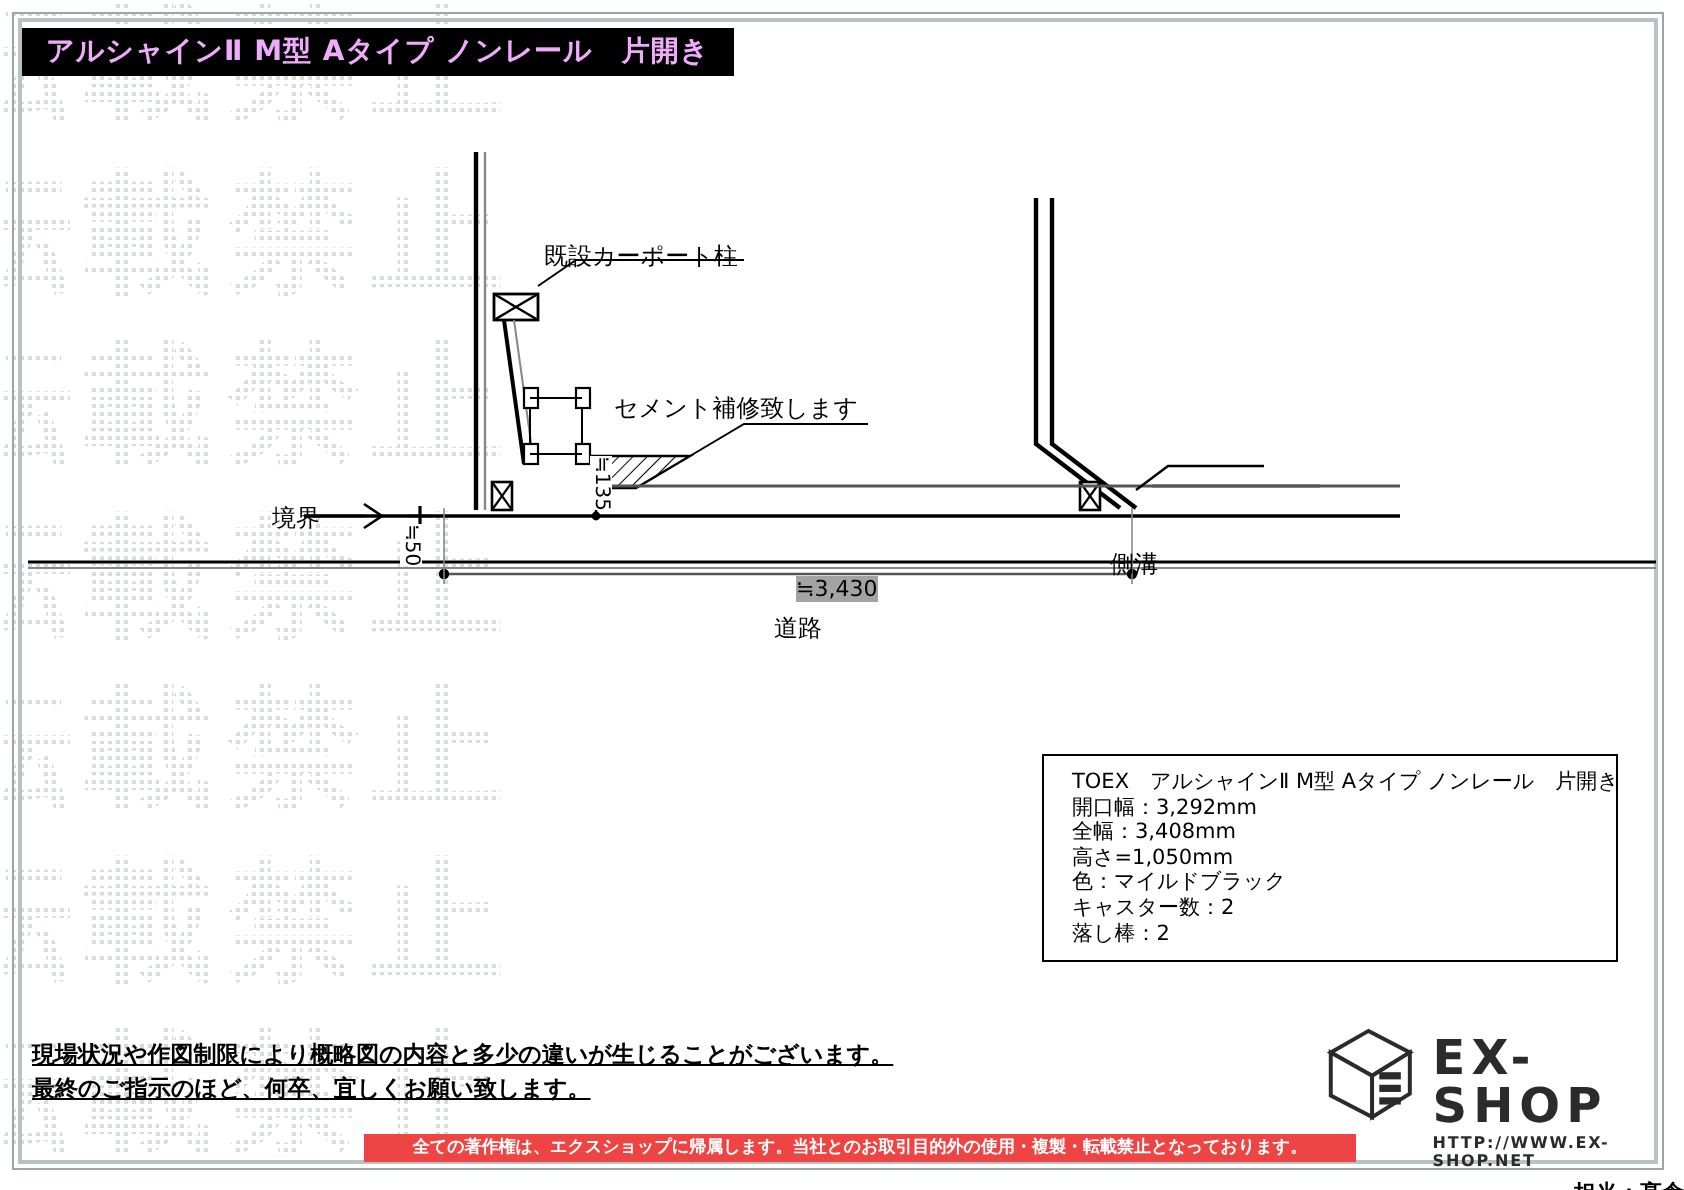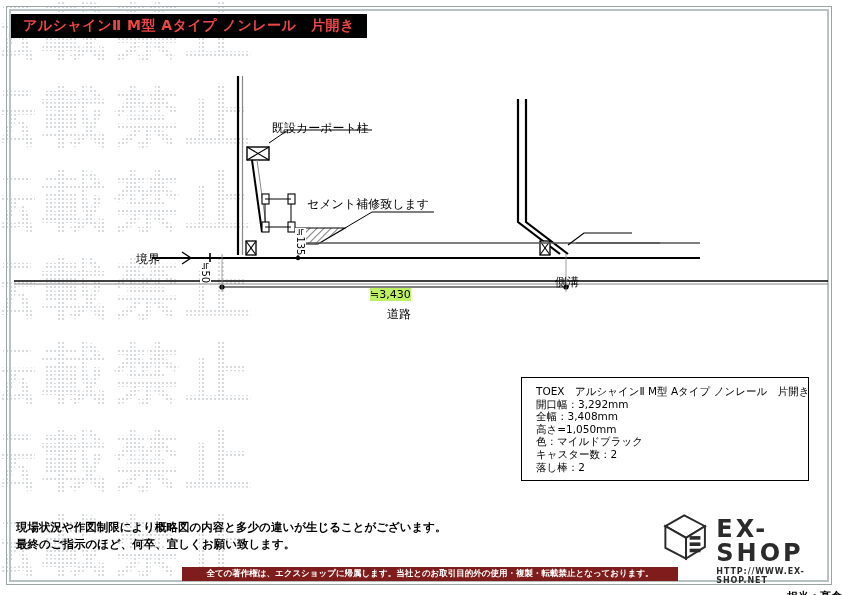--- a/index.html
+++ b/index.html
@@ -48,42 +48,43 @@
     border:2px solid #b9c2c2;
     box-sizing:border-box;
     z-index:1;pointer-events:none;
   }
 
   
   #title-bar{
     position:absolute;left:11px;top:14px;
     height:24px;
     background:#000;
-    color:#ef4444;
+    color:#f0abfc;
     padding:0 12px;
     display:flex;align-items:center;
     font-size:14px;font-weight:bold;
     letter-spacing:.5px;
     z-index:5;
     white-space:nowrap;
   }
 
   
   #drawing{position:absolute;left:0;top:0;width:842px;height:595px;z-index:4;}
 
   
   .anno{
     position:absolute;z-index:6;
     font-size:12px;color:#000;white-space:nowrap;
     font-family:Liberation Sans, sans-serif;
   }
   .dim{
     position:absolute;z-index:6;
     font-size:11px;color:#000;white-space:nowrap;
-    background:#bef264;
+    background:#a3a3a3;
+    margin-left:28px;
   }
   .dim-v{
     position:absolute;z-index:6;
     font-size:10px;color:#000;white-space:nowrap;
     writing-mode:vertical-rl;
     background:#fff;
   }
 
   
   #spec-box{
@@ -96,20 +97,21 @@
     padding:7px 16px 0 14px;
   }
   #spec-box div{
     font-size:10.5px;line-height:12.6px;color:#000;white-space:nowrap;
   }
 
   
   #footer-note{
     position:absolute;left:16px;top:519px;
     z-index:7;
+    text-decoration:underline;
   }
   #footer-note div{
     font-size:11.5px;font-weight:bold;color:#000;
     line-height:17px;white-space:nowrap;
   }
 
   #logo-block{
     position:absolute;left:660px;top:511px;
     z-index:7;display:flex;align-items:flex-start;
   }
@@ -124,21 +126,21 @@
     margin-top:2px;
   }
   #logo-staff{
     font-size:11px;font-weight:bold;color:#000;
     text-align:right;margin-top:4px;
   }
 
   #copyright-bar{
     position:absolute;left:182px;top:567px;
     width:496px;height:14px;
-    background:#7f1d1d;
+    background:#ef4444;
     color:#fff;
     z-index:7;
     display:flex;align-items:center;justify-content:center;
     font-size:8.5px;font-weight:bold;white-space:nowrap;
   }
 </style>
 </head>
 <body>
 
 <div id="watermark">

